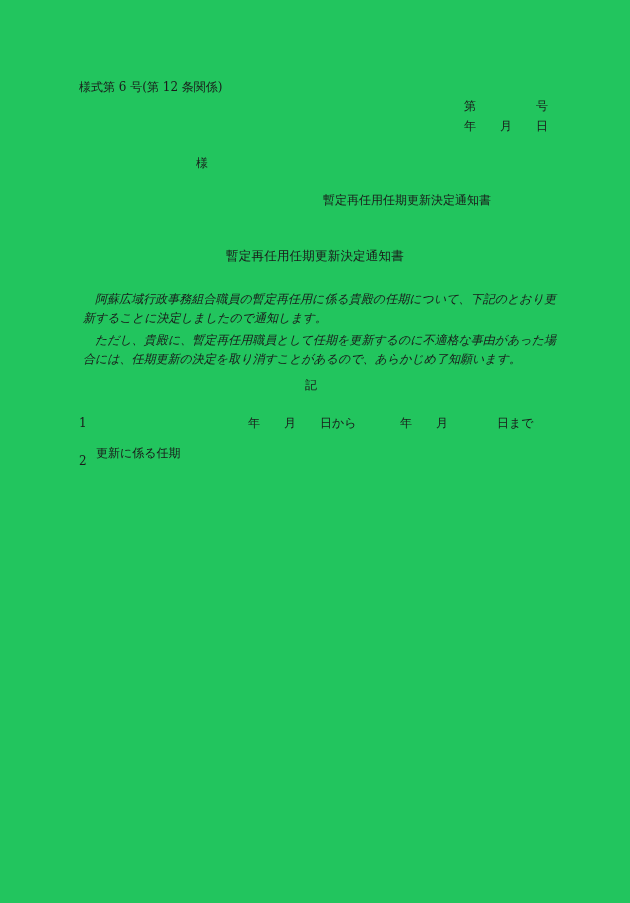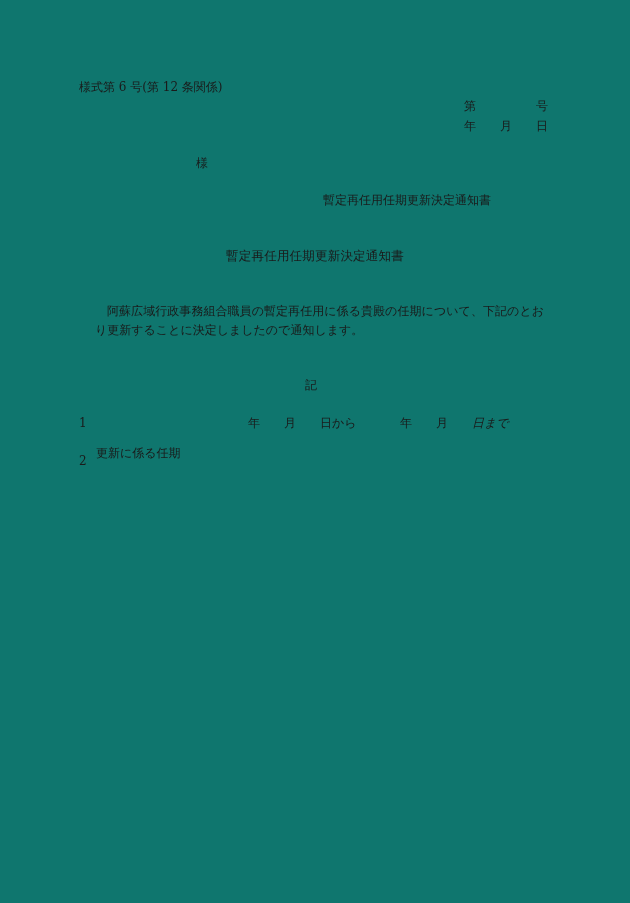--- a/index.html
+++ b/index.html
@@ -14,21 +14,21 @@
       overflow: hidden;
       font-family: "DejaVu Serif", "Liberation Serif", serif;
       color: #1a1a1a;
       font-size: 12px;
       line-height: 1;
     }
     .page {
       position: absolute;
       left: 0; top: 0;
       width: 630px; height: 903px;
-      background: #0f766e;
+      background: #22c55e;
     }
     .abs { position: absolute; white-space: nowrap; }
     .form-no { left: 79px; top: 81px; }
     .num-label { left: 464px; top: 100px; }
     .num-suffix { left: 536px; top: 100px; }
     .date-year { left: 464px; top: 120px; }
     .date-month { left: 500px; top: 120px; }
     .date-day { left: 536px; top: 120px; }
     .addressee { left: 196px; top: 157px; }
     .issuer { left: 323px; top: 194px; }
@@ -37,30 +37,30 @@
       position: absolute;
       left: 79px;
       top: 286px;
       width: 481px;
       font-size: 12px;
       line-height: 18.5px;
       white-space: normal;
       text-align: justify;
       text-align-last: left;
     }
-    .body p { margin: 16px; text-indent: 1em; }
+    .body p { margin: 4px; text-indent: 1em; font-style: italic; }
     .ki { left: 0; width: 630px; text-align: center; top: 379px; margin-left: -4px; }
     .item1-num { left: 79px; top: 417px; }
     .item1-label { left: 96px; top: 417px; margin-top: 30px; }
     .from-year { left: 248px; top: 417px; }
     .from-month { left: 284px; top: 417px; }
     .from-day { left: 320px; top: 417px; text-align: center; }
     .to-year { left: 400px; top: 417px; }
     .to-month { left: 436px; top: 417px; }
-    .to-day { left: 472px; top: 417px; font-style: italic; }
+    .to-day { left: 497px; top: 417px; }
     .item2-num { left: 79px; top: 455px; }
     .item2-label { left: 96px; top: 455px; }
   </style>
 </head>
 <body>
 
 <div class="page">
 
   <div class="abs form-no">様式第 6 号(第 12 条関係)</div>
 
@@ -72,20 +72,21 @@
   <div class="abs date-day">日</div>
 
   <div class="abs addressee">様</div>
 
   <div class="abs issuer">暫定再任用任期更新決定通知書</div>
 
   <div class="abs title">暫定再任用任期更新決定通知書</div>
 
   <div class="body">
     <p>阿蘇広域行政事務組合職員の暫定再任用に係る貴殿の任期について、下記のとおり更新することに決定しましたので通知します。</p>
+    <p>ただし、貴殿に、暫定再任用職員として任期を更新するのに不適格な事由があった場合には、任期更新の決定を取り消すことがあるので、あらかじめ了知願います。</p>
   </div>
 
   <div class="abs ki">記</div>
 
   <div class="abs item1-num">1</div>
   <div class="abs item1-label">更新に係る任期</div>
   <div class="abs from-year">年</div>
   <div class="abs from-month">月</div>
   <div class="abs from-day">日から</div>
   <div class="abs to-year">年</div>

